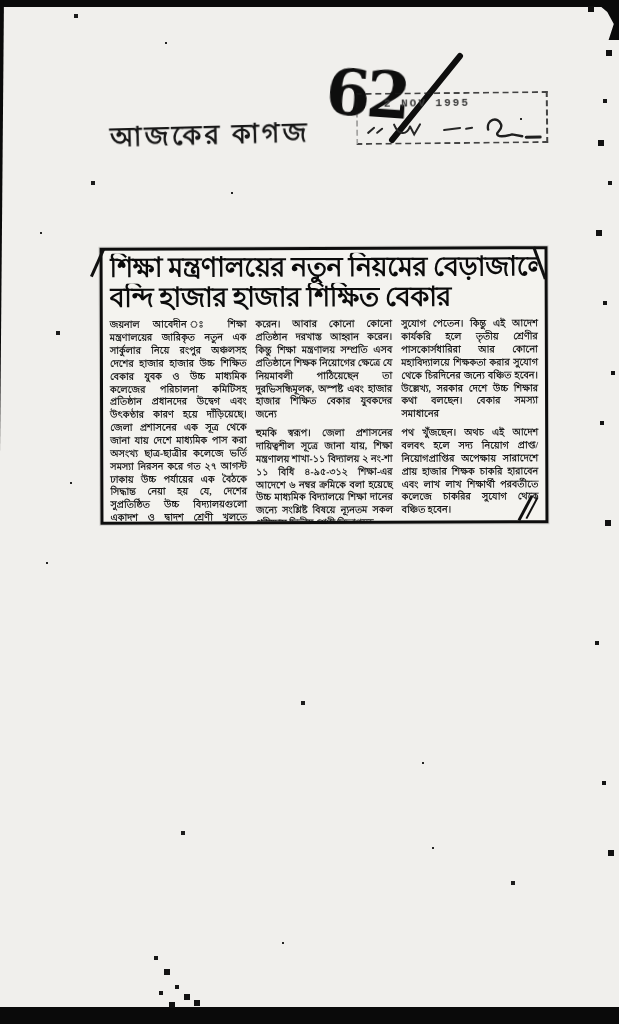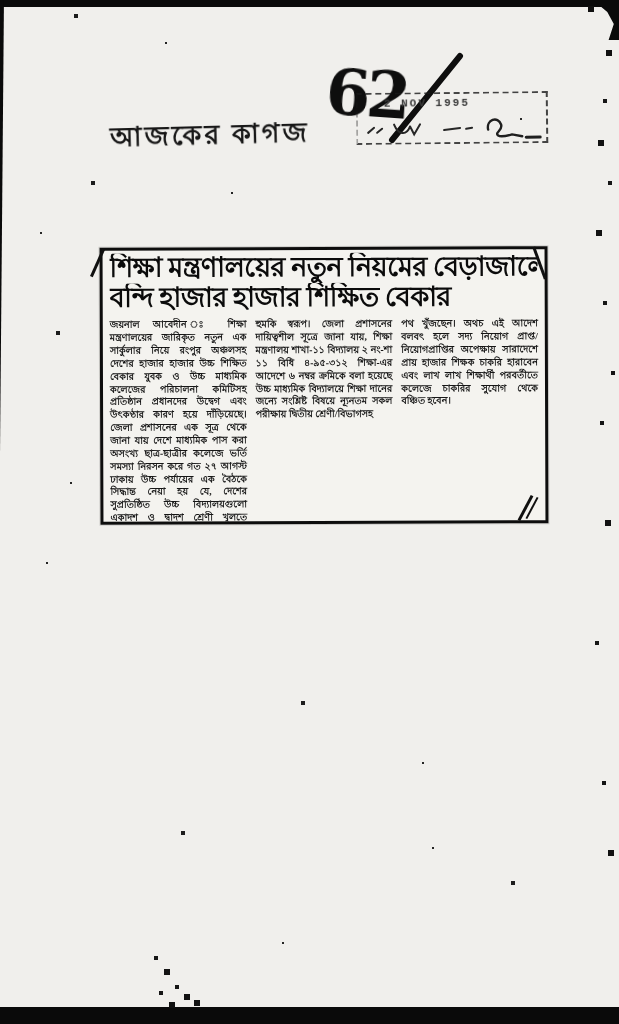--- a/index.html
+++ b/index.html
@@ -114,24 +114,26 @@
   <div class="clipping">
     <h1 class="headline">
       <span>শিক্ষা মন্ত্রণালয়ের নতুন নিয়মের বেড়াজালে</span>
       <span>বন্দি হাজার হাজার শিক্ষিত বেকার</span>
     </h1>
     <div class="cols">
       <div class="col">
         <p>জয়নাল আবেদীন ঃ শিক্ষা মন্ত্রণালয়ের জারিকৃত নতুন এক সার্কুলার নিয়ে রংপুর অঞ্চলসহ দেশের হাজার হাজার উচ্চ শিক্ষিত বেকার যুবক ও উচ্চ মাধ্যমিক কলেজের পরিচালনা কমিটিসহ প্রতিষ্ঠান প্রধানদের উদ্বেগ এবং উৎকণ্ঠার কারণ হয়ে দাঁড়িয়েছে। জেলা প্রশাসনের এক সূত্র থেকে জানা যায় দেশে মাধ্যমিক পাস করা অসংখ্য ছাত্র-ছাত্রীর কলেজে ভর্তি সমস্যা নিরসন করে গত ২৭ আগস্ট ঢাকায় উচ্চ পর্যায়ের এক বৈঠকে সিদ্ধান্ত নেয়া হয় যে, দেশের সুপ্রতিষ্ঠিত উচ্চ বিদ্যালয়গুলো একাদশ ও দ্বাদশ শ্রেণী খুলতে পারবে। জানা যায় সেই সিদ্ধান্ত মোতাবেক রংপুর অঞ্চলের দু'শতাধিক উচ্চ বিদ্যালয় কলেজে রূপান্তরিত হয়। এদিকে কলেজ পরিচালনা কমিটি পূর্বের নিয়ম অনুযায়ী দ্বিতীয় শ্রেণীর স্নাতকোত্তর ডিগ্রিধারী শিক্ষকদের নিয়োগ</p>
       </div>
       <div class="col">
+        <p>করেন। আবার কোনো কোনো প্রতিষ্ঠান দরখাস্ত আহ্বান করেন। কিন্তু শিক্ষা মন্ত্রণালয় সম্প্রতি এসব প্রতিষ্ঠানে শিক্ষক নিয়োগের ক্ষেত্রে যে নিয়মাবলী পাঠিয়েছেন তা দুরভিসন্ধিমূলক, অস্পষ্ট এবং হাজার হাজার শিক্ষিত বেকার যুবকদের জন্যে</p>
         <p>হুমকি স্বরূপ। জেলা প্রশাসনের দায়িত্বশীল সূত্রে জানা যায়, শিক্ষা মন্ত্রণালয় শাখা-১১ বিদ্যালয় ২ নং-শা ১১ বিধি ৪-৯৫-৩১২ শিক্ষা-এর আদেশে ৬ নম্বর ক্রমিকে বলা হয়েছে উচ্চ মাধ্যমিক বিদ্যালয়ে শিক্ষা দানের জন্যে সংশ্লিষ্ট বিষয়ে ন্যূনতম সকল পরীক্ষায় দ্বিতীয় শ্রেণী/বিভাগসহ</p>
 
       </div>
       <div class="col">
+        <p>সুযোগ পেতেন। কিন্তু এই আদেশ কার্যকরি হলে তৃতীয় শ্রেণীর পাসকোর্সধারিরা আর কোনো মহাবিদ্যালয়ে শিক্ষকতা করার সুযোগ থেকে চিরদিনের জন্যে বঞ্চিত হবেন। উল্লেখ্য, সরকার দেশে উচ্চ শিক্ষার কথা বলছেন। বেকার সমস্যা সমাধানের</p>
         <p>পথ খুঁজছেন। অথচ এই আদেশ বলবৎ হলে সদ্য নিয়োগ প্রাপ্ত/ নিয়োগপ্রাপ্তির অপেক্ষায় সারাদেশে প্রায় হাজার শিক্ষক চাকরি হারাবেন এবং লাখ লাখ শিক্ষার্থী পরবর্তীতে কলেজে চাকরির সুযোগ থেকে বঞ্চিত হবেন।</p>
       </div>
     </div>
   </div>
 
   <div class="cutmark cut-tl"></div>
   <div class="cutmark cut-tr"></div>
   <div class="cutmark cut-br"></div>
   <div class="cutmark cut-br2"></div>
 

